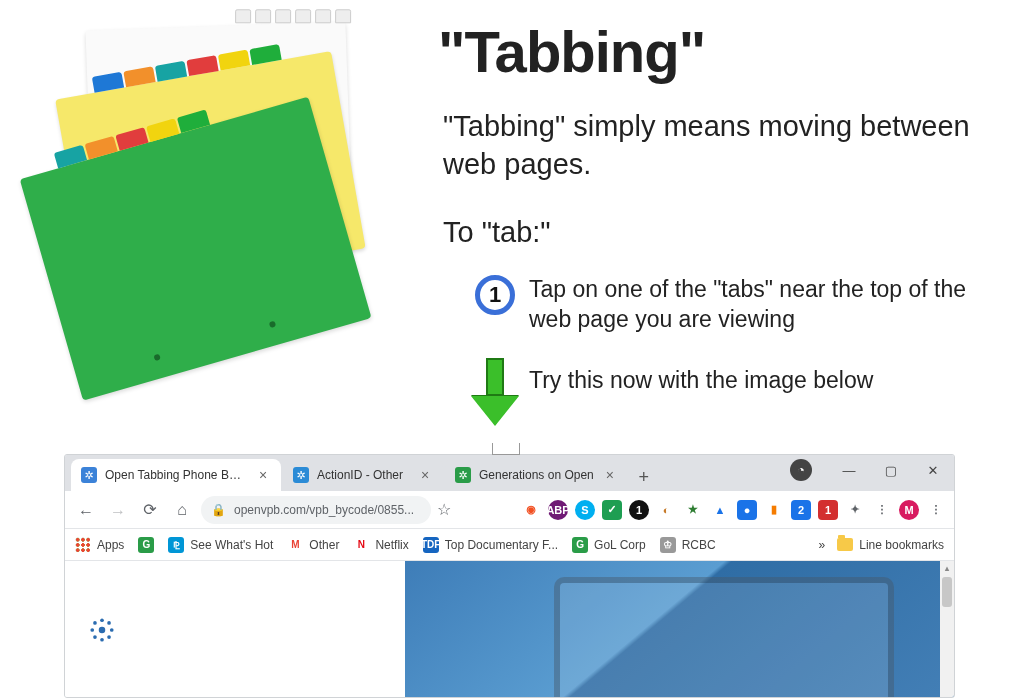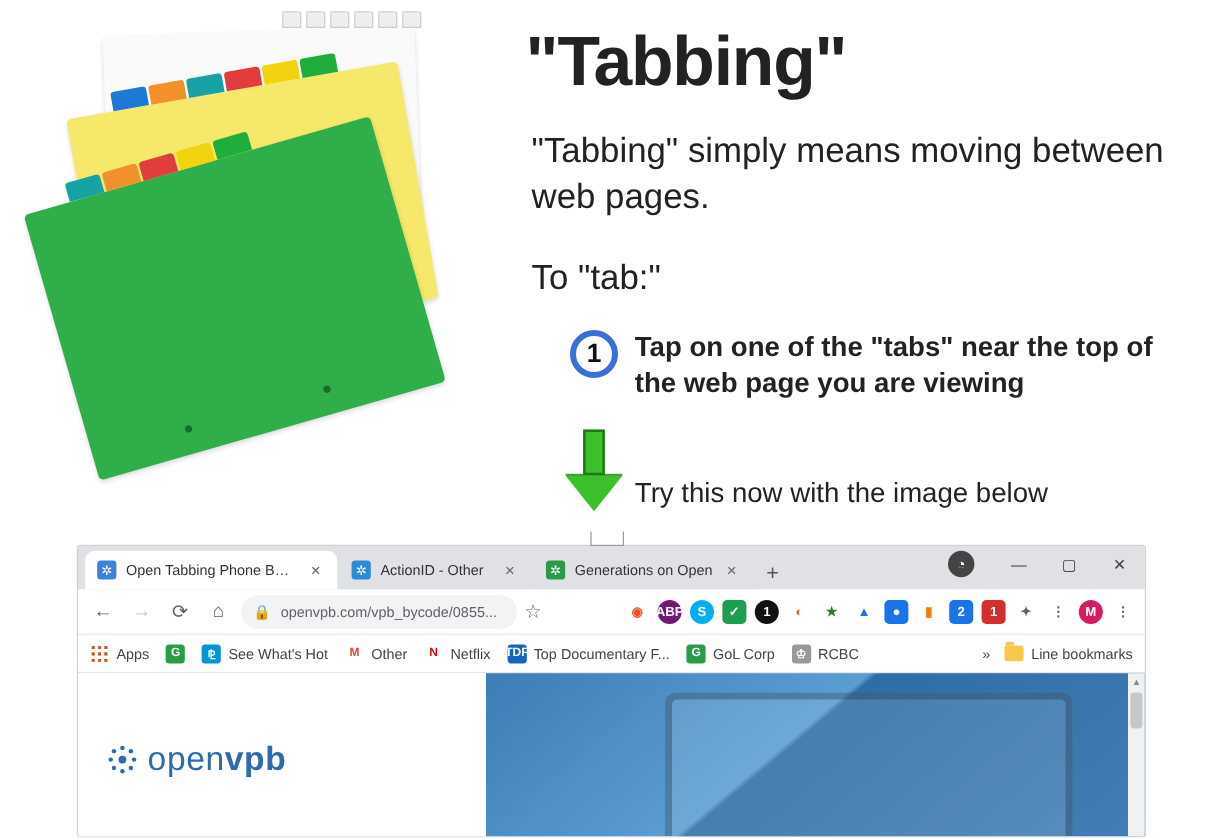--- a/index.html
+++ b/index.html
@@ -88,26 +88,26 @@
     align-items:flex-start;
     max-width:520px;
   }
   .step-badge {
     width:40px; height:40px; border-radius:50%;
     border:5px solid #3a6fd8;
     display:flex; align-items:center; justify-content:center;
     font-weight:800; font-size:22px; color:#111;
     flex:0 0 auto;
   }
-  .step-text { font-size:23px; line-height:1.3;font-weight:bold; }
+  .step-text { font-size:23px; line-height:1.3; }
 
   .arrow-row {
     position:absolute;
     left:475px; top:358px;
-    display:flex; gap:14px; align-items:flex-end;
+    display:flex; gap:14px; align-items:flex-start;
     max-width:520px;
   }
   .down-arrow {
     width:40px; flex:0 0 auto;
     display:flex; flex-direction:column; align-items:center;
   }
   .arrow-stem { width:18px; height:38px; background:#3bbf2a; border:2px solid #1f7a14;}
   .arrow-head {
     width:0; height:0;
     border-left:24px solid transparent;
@@ -422,23 +422,20 @@
             <circle cx="12" cy="3" r="1.7"></circle>
               <circle cx="12" cy="21" r="1.7"></circle>
             <circle cx="3" cy="12" r="1.7"></circle>
               <circle cx="21" cy="12" r="1.7"></circle>
             <circle cx="5.5" cy="5.5" r="1.7"></circle>
               <circle cx="18.5" cy="5.5" r="1.7"></circle>
             <circle cx="5.5" cy="18.5" r="1.7"></circle>
               <circle cx="18.5" cy="18.5" r="1.7"></circle>
           </g>
         </svg>
-        <span class="brand-text">
-          <span>open</span><b>vpb</b>
-        </span>
       </div>
     </div>
     <div class="page-right">
       <div class="laptop"></div>
       <div class="scrollbar">
         <div class="scroll-arrow">▴</div>
         <div class="scroll-thumb" style="top:16px"></div>
       </div>
     </div>
   </div>

